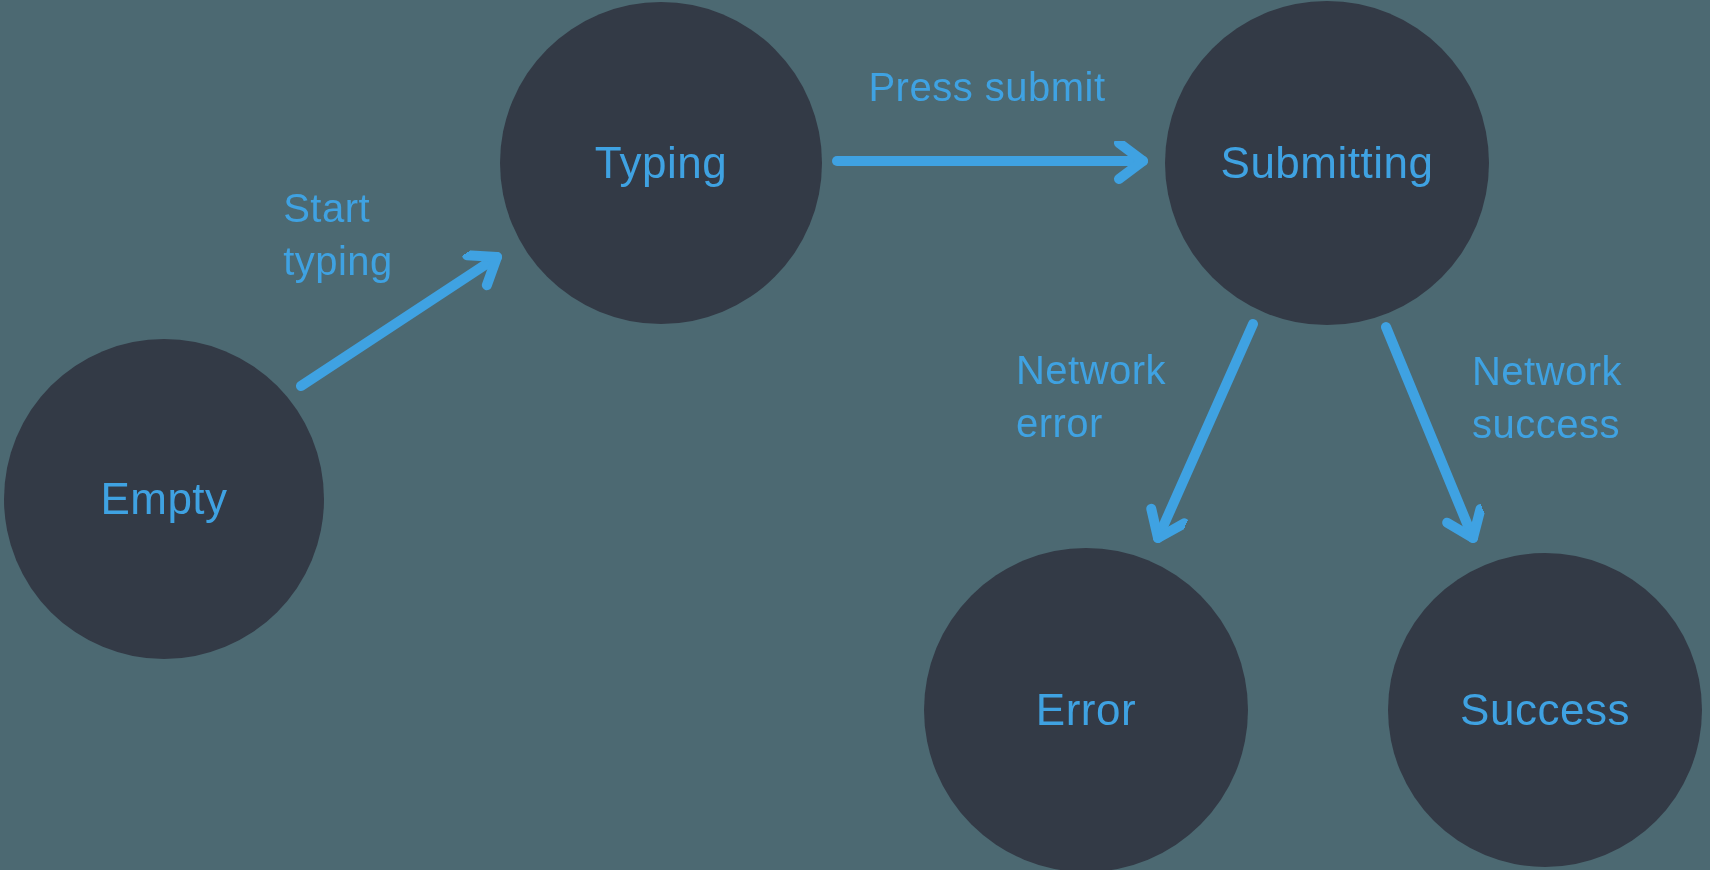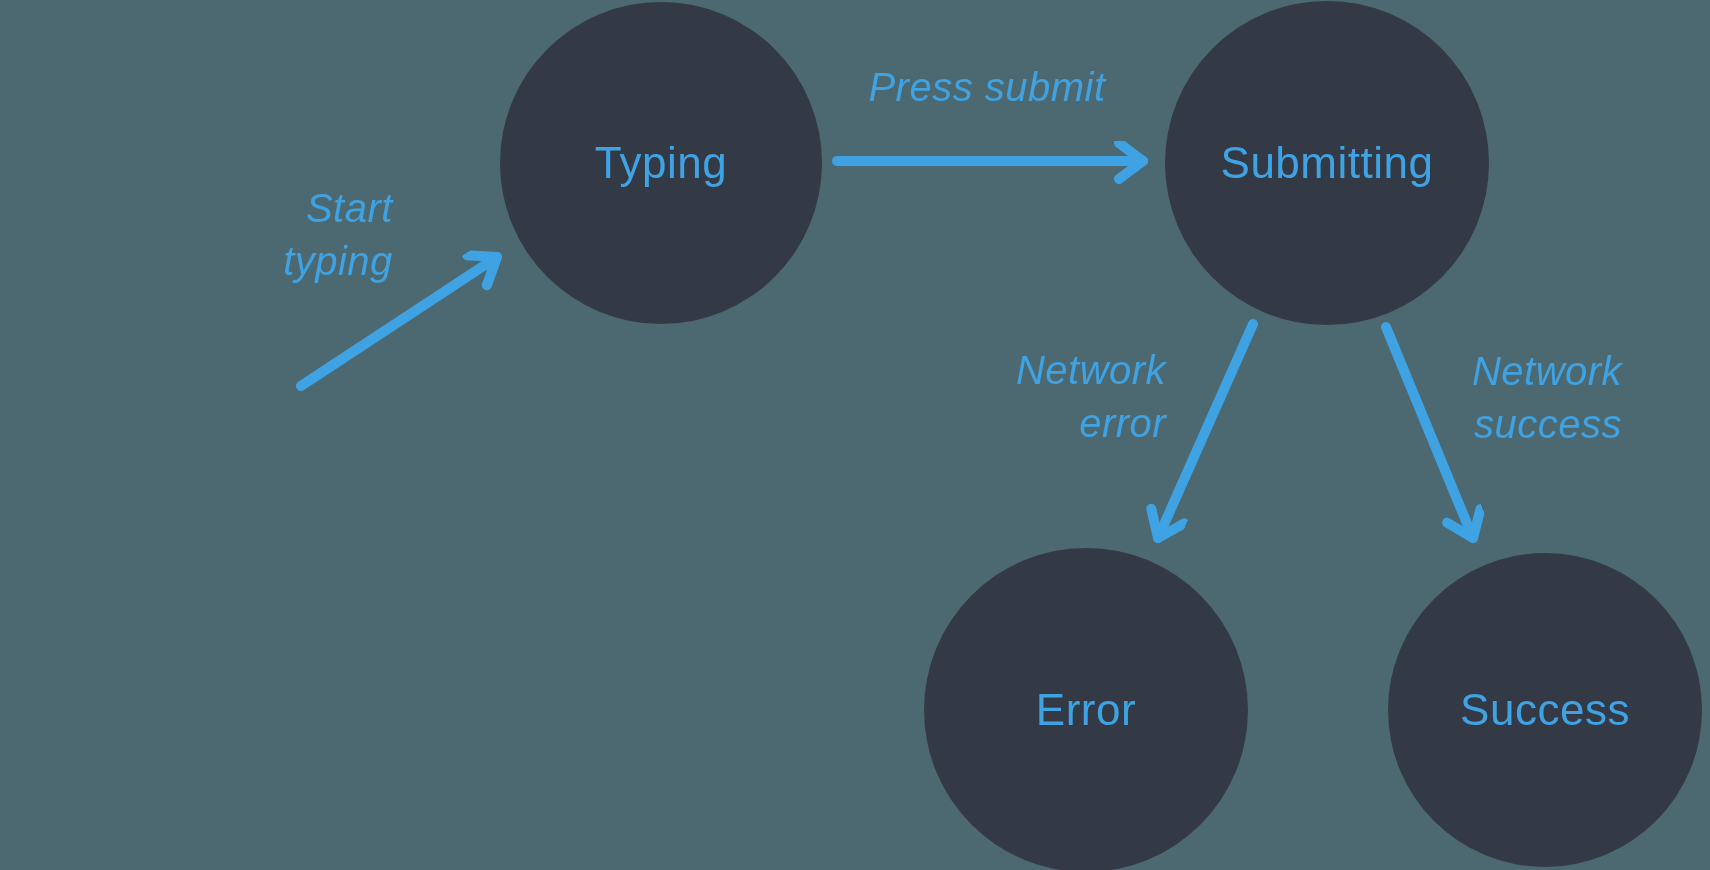--- a/index.html
+++ b/index.html
@@ -49,42 +49,44 @@
     letter-spacing: 0.5px;
     white-space: nowrap;
   }
   .edge-label {
     position: absolute;
     transform: translate(-50%, -50%);
     color: var(--accent);
     font-size: 40px;
     line-height: 1.32;
     letter-spacing: 0.5px;
-    text-align: right;
+    text-align: left;
     white-space: pre-line;
-    font-style: italic;
   }
 </style>
 </head>
 <body>
 
 <div class="canvas">
 
   <svg class="edges" viewBox="0 0 1710 870" xmlns="http://www.w3.org/2000/svg" aria-hidden="true">
     <defs>
       <marker id="chevron-arrowhead" markerUnits="userSpaceOnUse" markerWidth="60" markerHeight="60" refX="32" refY="20" orient="auto">
         <polyline points="8,2 32,20 8,38" fill="none" stroke="var(--accent)" stroke-width="10" stroke-linecap="round" stroke-linejoin="round"></polyline>
       </marker>
     </defs>
     <path class="edge-line" d="M 301 386 L 497 257" marker-end="url(#chevron-arrowhead)"></path>
     <path class="edge-line" d="M 837 161 L 1143 161" marker-end="url(#chevron-arrowhead)"></path>
     <path class="edge-line" d="M 1253 324 L 1158 538" marker-end="url(#chevron-arrowhead)"></path>
     <path class="edge-line" d="M 1386 327 L 1473 538" marker-end="url(#chevron-arrowhead)"></path>
   </svg>
 
+  <div class="node" style="left:4px;   top:339px; width:320px; height:320px;">
+    <span class="node-label">Empty</span>
+  </div>
 
   <div class="node" style="left:500px; top:2px;   width:322px; height:322px;">
     <span class="node-label">Typing</span>
   </div>
 
   <div class="node" style="left:1165px; top:1px;  width:324px; height:324px;text-align:right;">
     <span class="node-label">Submitting</span>
   </div>
 
   <div class="node" style="left:924px; top:548px; width:324px; height:324px;">

